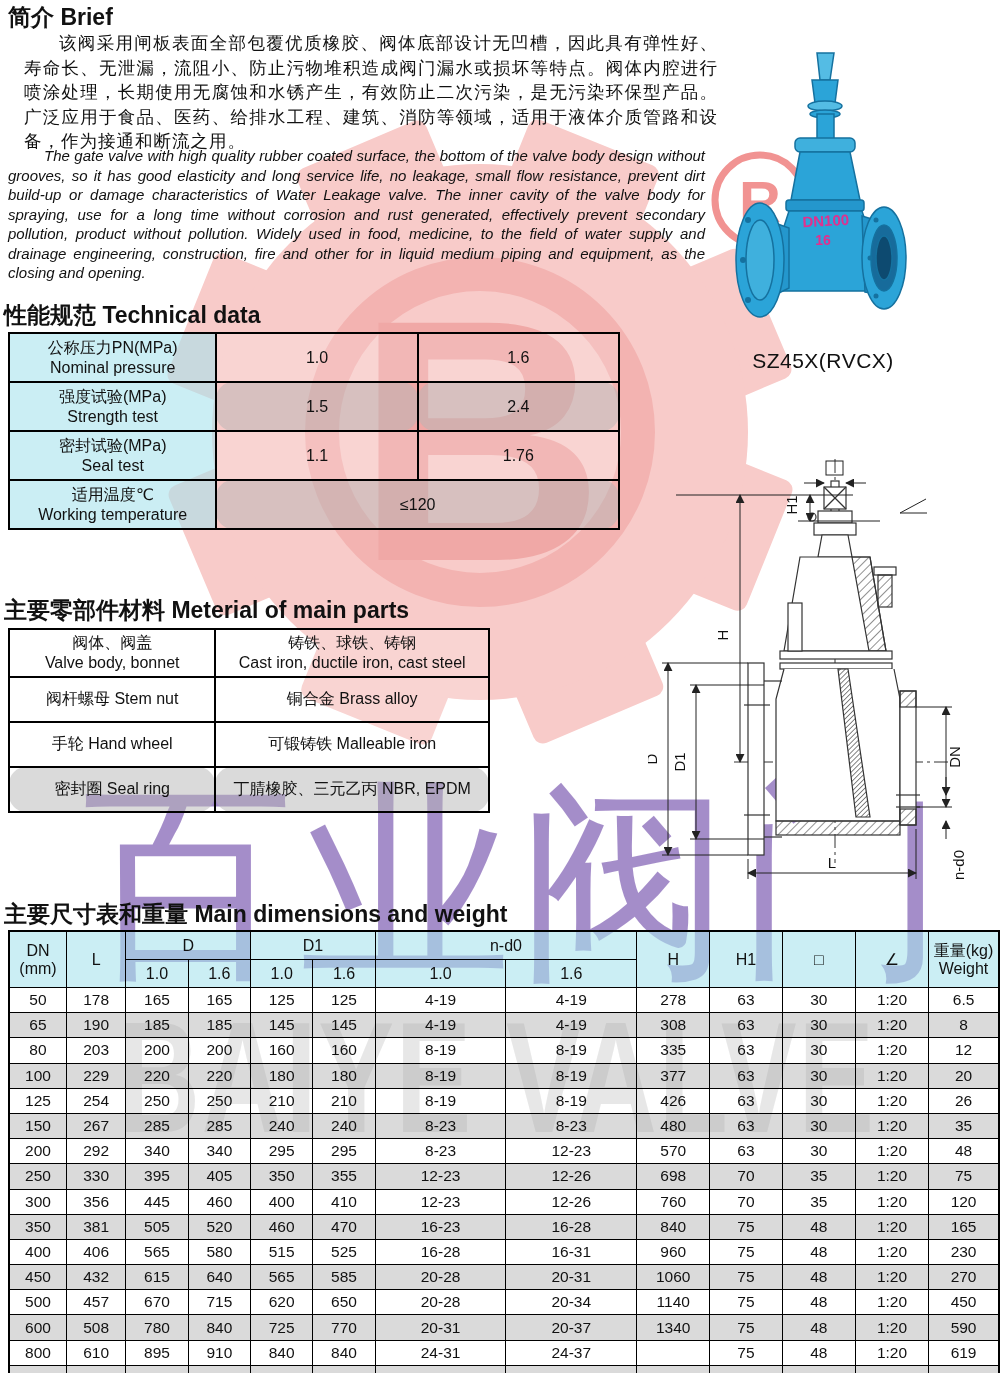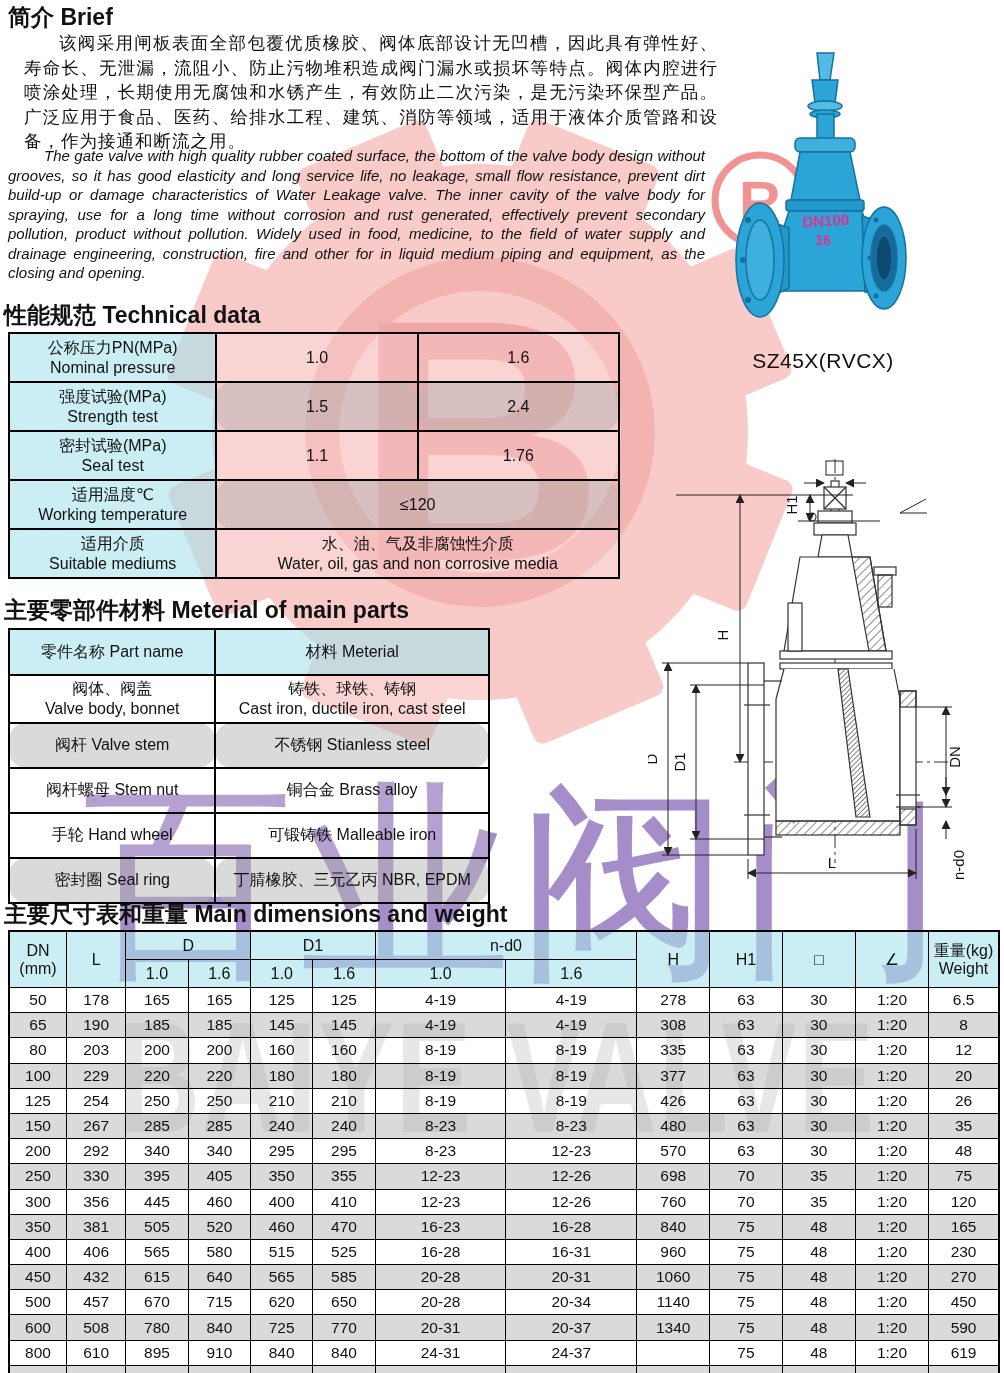--- a/index.html
+++ b/index.html
@@ -149,57 +149,39 @@
       <td class="val">1.1</td>
       <td class="val">1.76</td>
     </tr>
     <tr>
       <td class="cyan">
         <span class="line">适用温度℃</span>
         <span class="line">Working temperature</span>
           </td>
       <td class="val gray" colspan="2">≤120</td>
     </tr>
-    <tr>
-      <td class="cyan">
-        <span class="line">适用介质</span>
-        <span class="line">Suitable mediums</span>
-          </td>
-      <td colspan="2">
-        <span class="line">水、油、气及非腐蚀性介质</span>
-        <span class="line">Water, oil, gas and non corrosive media</span>
-          </td>
-    </tr>
   </tbody>
     </table>
 
   <div class="c sec-title" style="left:4px;top:595px">主要零部件材料 Meterial of main parts</div>
   <table class="c mat-table" style="left:8px;top:628px;width:482px">
     <colgroup>
         <col style="width:43%">
         <col style="width:57%">
       </colgroup>
     <tbody>
-        <tr>
-      <td class="cyan" style="height:44px">零件名称 Part name</td>
-      <td class="cyan" style="height:44px">材料 Meterial</td>
-    </tr>
     <tr>
       <td style="height:46px">
         <span class="line">阀体、阀盖</span>
         <span class="line">Valve body, bonnet</span>
           </td>
       <td>
         <span class="line">铸铁、球铁、铸钢</span>
         <span class="line">Cast iron, ductile iron, cast steel</span>
           </td>
-    </tr>
-    <tr>
-      <td class="gray">阀杆 Valve stem</td>
-      <td class="gray">不锈钢 Stianless steel</td>
     </tr>
     <tr>
       <td>阀杆螺母 Stem nut</td>
       <td>铜合金  Brass alloy</td>
     </tr>
     <tr>
       <td>手轮 Hand wheel</td>
       <td>可锻铸铁 Malleable iron</td>
     </tr>
     <tr>

